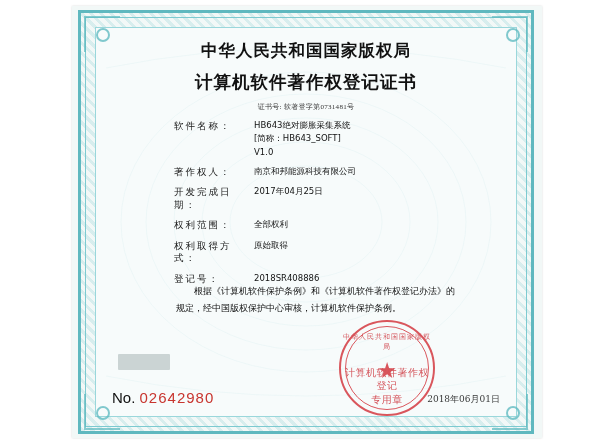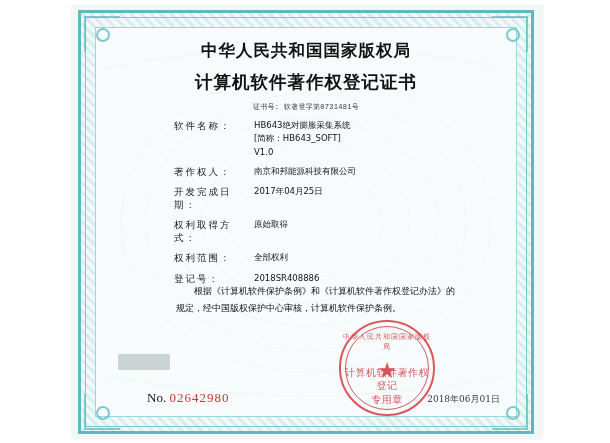--- a/index.html
+++ b/index.html
@@ -133,21 +133,20 @@
   }
   .cert-number {
     position: absolute;
     top: 74px;
     left: 0;
     width: 420px;
     text-align: center;
     font-size: 7px;
     color: #333;
     letter-spacing: .3px;
-    font-family: Liberation Mono, monospace;
   }
 
   
   .fields {
     position: absolute;
     top: 92px;
     left: 78px;
     width: 330px;
   }
   .row {
@@ -229,24 +228,23 @@
     color: #d3323a;
     font-size: 22px;
     line-height: 1;
   }
 
   
   .footer-left {
     position: absolute;
     left: 16px;
     bottom: 10px;
-    font-size: 13px;
-    color: #111;
-    font-family: Liberation Serif, serif;
-    margin-left: 35px;
+    font-size: 15px;
+    color: #111;
+    font-family: Liberation Sans, sans-serif;
   }
   .footer-left .no-label { color: #111; }
   .footer-left .no-value { color: #c8352f; letter-spacing: 1px; }
   .footer-right {
     position: absolute;
     right: 16px;
     bottom: 10px;
     font-size: 9px;
     color: #111;
     font-family: "DejaVu Serif", serif;
@@ -318,27 +316,27 @@
         <div class="val">南京和邦能源科技有限公司</div>
       </div>
 
       <div class="row">
         <div class="lbl">开发完成日期：</div>
         <div class="val">2017年04月25日</div>
       </div>
 
 
       <div class="row">
+        <div class="lbl">权利范围：</div>
+        <div class="val">全部权利</div>
+      </div>
+
+      <div class="row">
         <div class="lbl">权利取得方式：</div>
         <div class="val">原始取得</div>
-      </div>
-
-      <div class="row">
-        <div class="lbl">权利范围：</div>
-        <div class="val">全部权利</div>
       </div>
 
       <div class="row">
         <div class="lbl">登记号：</div>
         <div class="val">2018SR408886</div>
       </div>
 
     </div>
 
     <div class="para">

